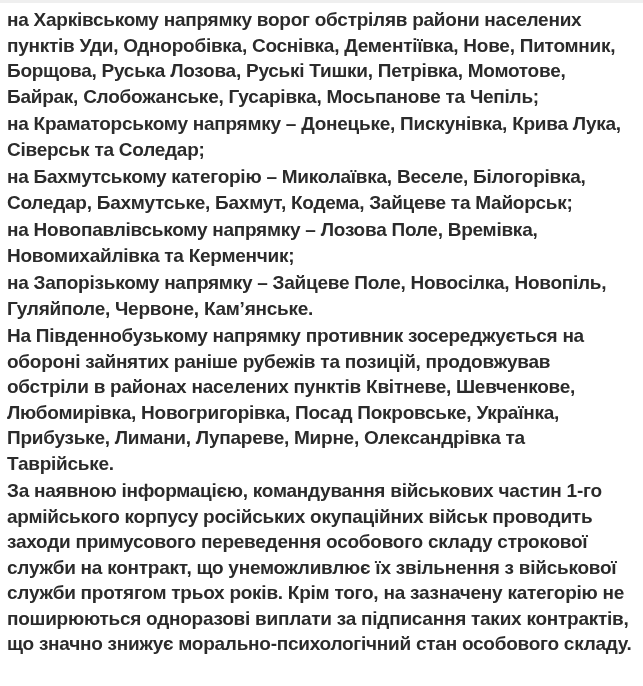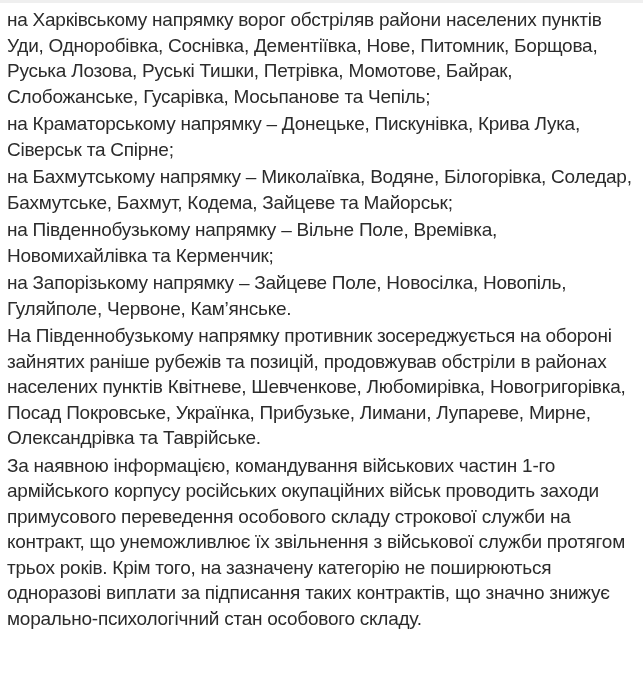--- a/index.html
+++ b/index.html
@@ -20,26 +20,27 @@
     font-size: 19px;
     line-height: 25.5px;
     letter-spacing: -0.25px;
     color: #2b2b2b;
     -webkit-font-smoothing: antialiased;
   }
   .page p {
     margin: 0 0 2px 0;
     padding: 0;
     text-align: left;
+    font-weight: bold;
   }
 </style>
 </head>
 <body>
 
 <div class="page">
   <p>на Харківському напрямку ворог обстріляв райони населених пунктів Уди, Одноробівка, Соснівка, Дементіївка, Нове, Питомник, Борщова, Руська Лозова, Руські Тишки, Петрівка, Момотове, Байрак, Слобожанське, Гусарівка, Мосьпанове та Чепіль;</p>
-  <p>на Краматорському напрямку – Донецьке, Пискунівка, Крива Лука, Сіверськ та Спірне;</p>
-  <p>на Бахмутському напрямку – Миколаївка, Водяне, Білогорівка, Соледар, Бахмутське, Бахмут, Кодема, Зайцеве та Майорськ;</p>
-  <p>на Південнобузькому напрямку – Вільне Поле, Времівка, Новомихайлівка та Керменчик;</p>
+  <p>на Краматорському напрямку – Донецьке, Пискунівка, Крива Лука, Сіверськ та Соледар;</p>
+  <p>на Бахмутському категорію – Миколаївка, Веселе, Білогорівка, Соледар, Бахмутське, Бахмут, Кодема, Зайцеве та Майорськ;</p>
+  <p>на Новопавлівському напрямку – Лозова Поле, Времівка, Новомихайлівка та Керменчик;</p>
   <p>на Запорізькому напрямку – Зайцеве Поле, Новосілка, Новопіль, Гуляйполе, Червоне, Кам’янське.</p>
   <p>На Південнобузькому напрямку противник зосереджується на обороні зайнятих раніше рубежів та позицій, продовжував обстріли в районах населених пунктів Квітневе, Шевченкове, Любомирівка, Новогригорівка, Посад Покровське, Українка, Прибузьке, Лимани, Лупареве, Мирне, Олександрівка та Таврійське.</p>
   <p>За наявною інформацією, командування військових частин 1-го армійського корпусу російських окупаційних військ проводить заходи примусового переведення особового складу строкової служби на контракт, що унеможливлює їх звільнення з військової служби протягом трьох років. Крім того, на зазначену категорію не поширюються одноразові виплати за підписання таких контрактів, що значно знижує морально-психологічний стан особового складу.</p>
 </div>
 
 </body></html>

